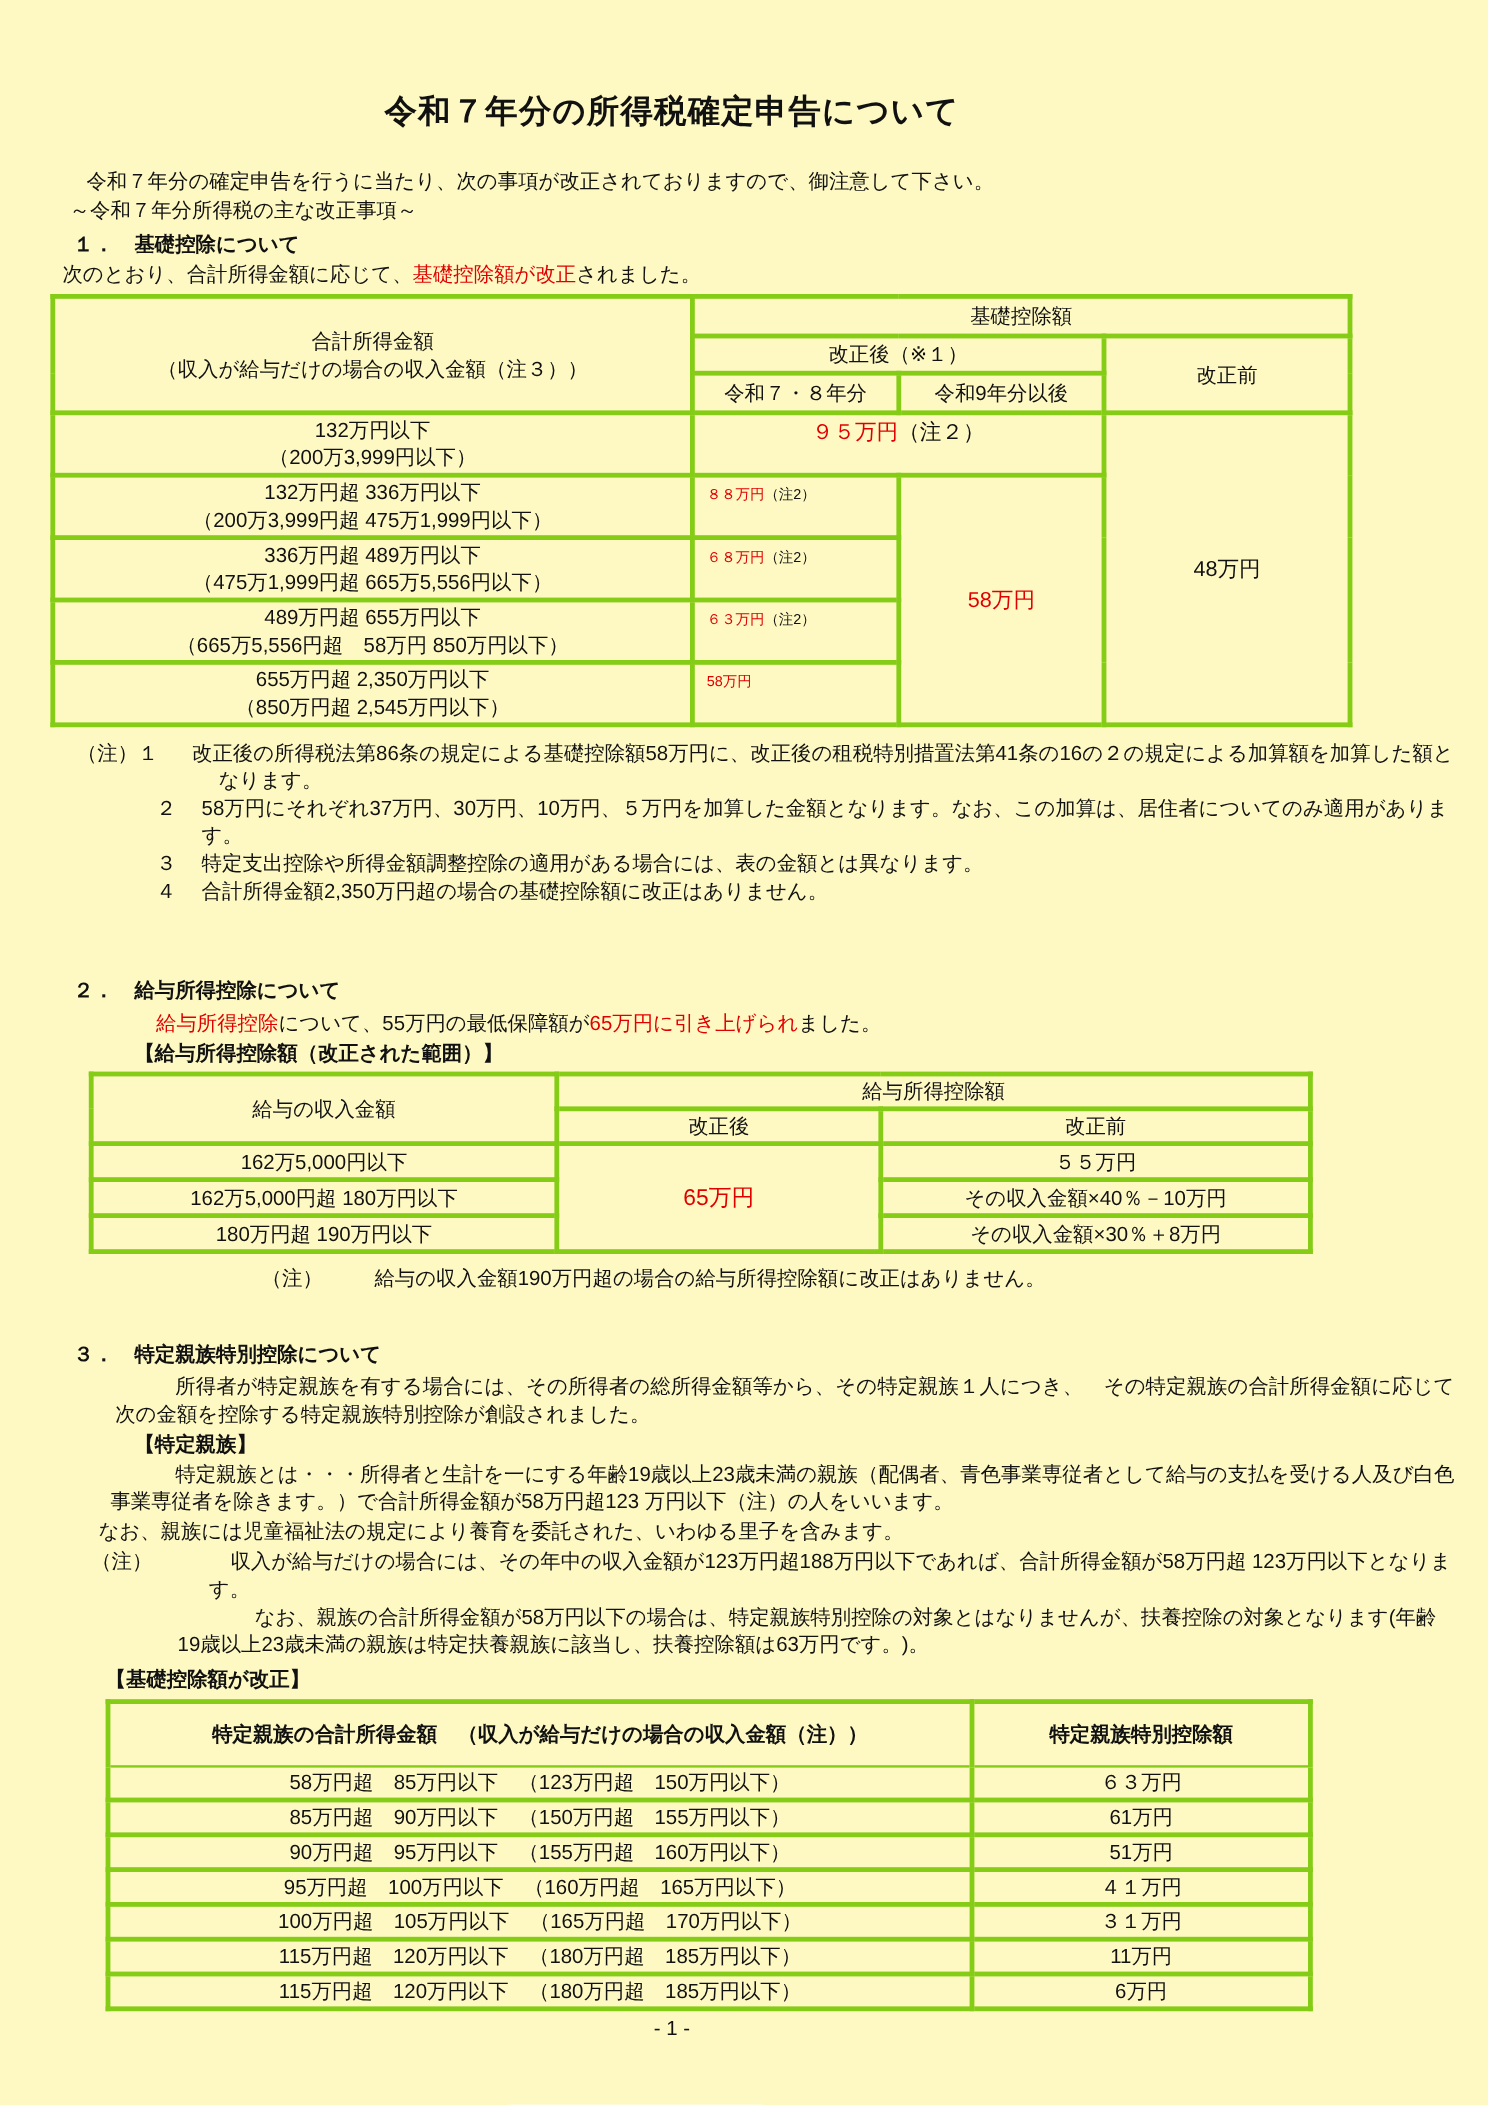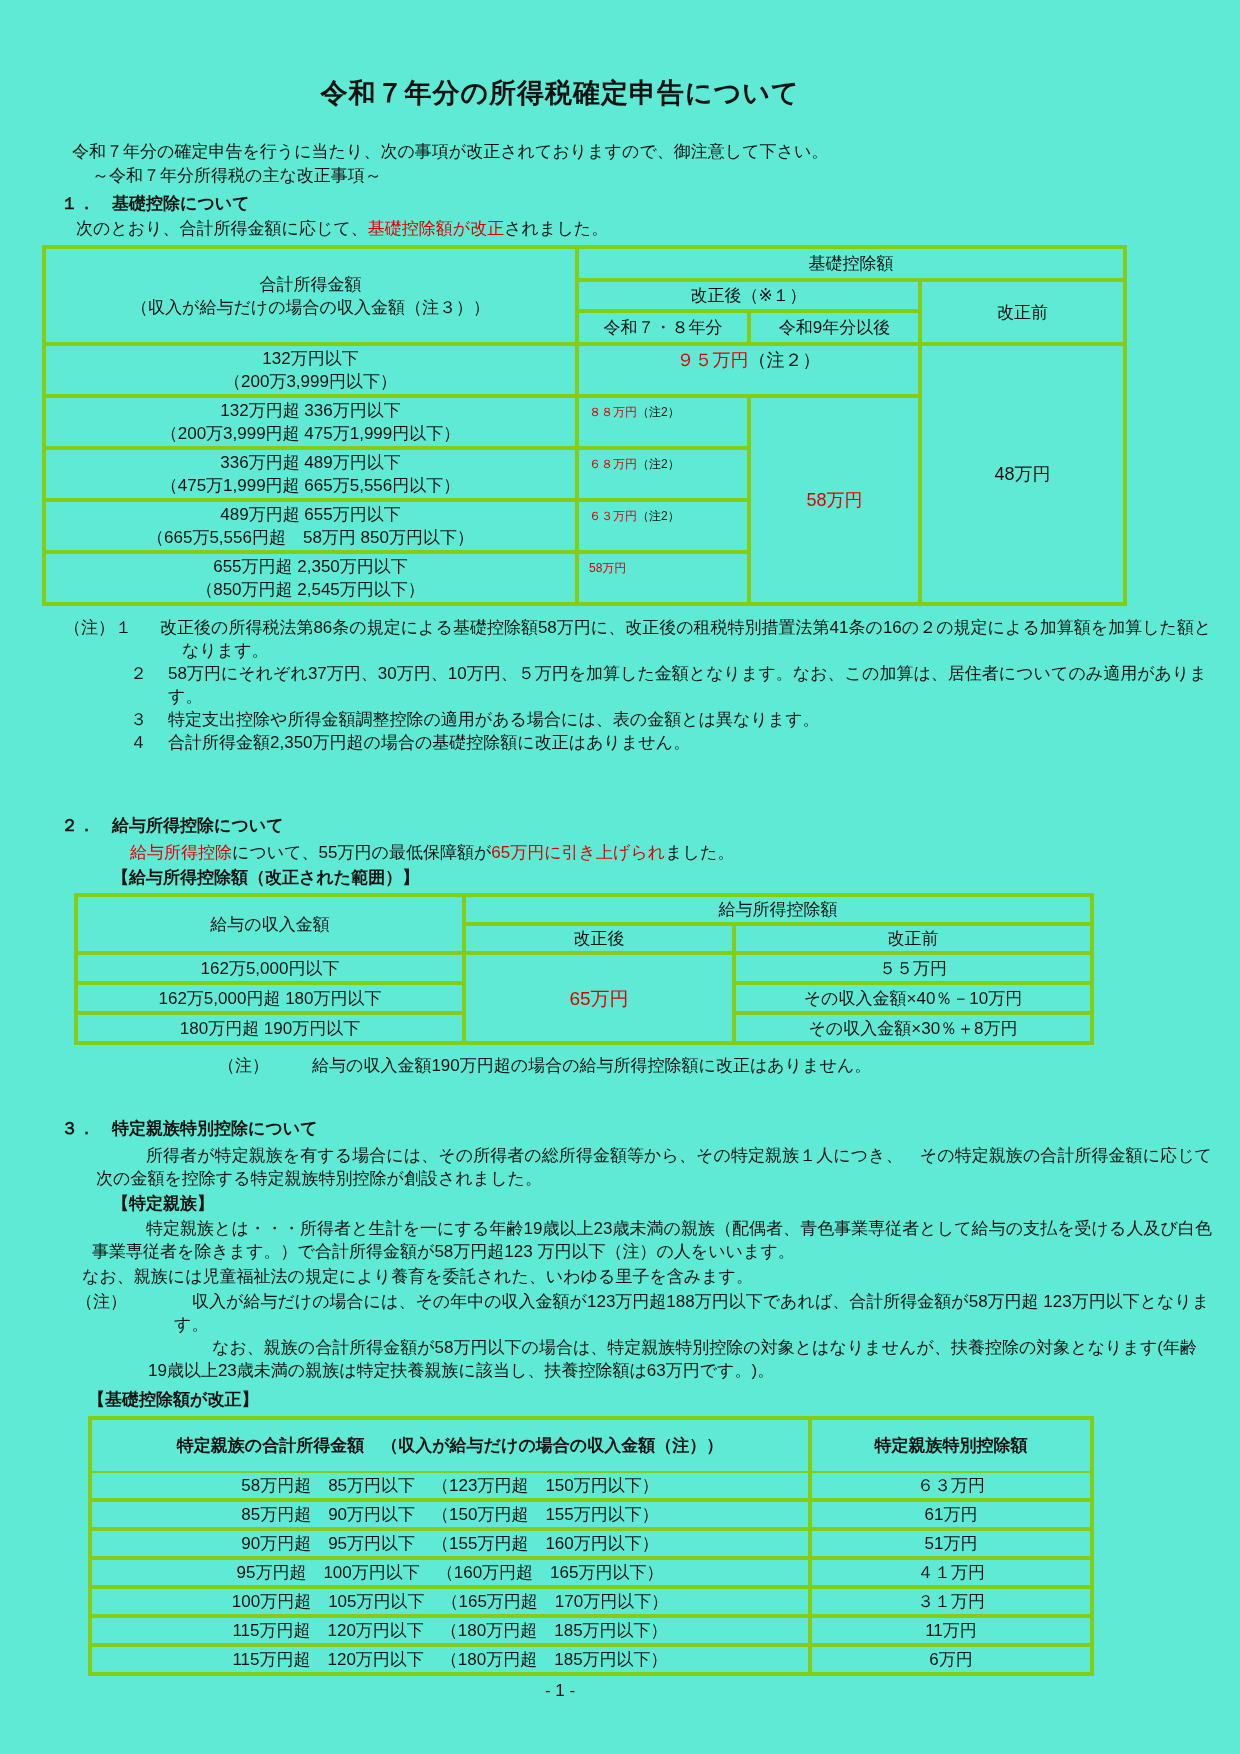--- a/index.html
+++ b/index.html
@@ -1,40 +1,40 @@
 <!DOCTYPE html>
 <html><head>
 <meta charset="utf-8">
 <style>
   html,body { margin:0; padding:0; background:#ffffff; }
   .page {
     position:relative;
     width:1240px; height:1754px;
-    background:#5eead4;
+    background:#fef9c3;
     color:#111;
     font-family:"Liberation Sans","DejaVu Sans",sans-serif;
     font-size:17px;
     line-height:23px;
     overflow:hidden;
   }
   .red { color:#e00000; }
 
   .title {
     width:1120px;
     margin-top:76px;
     text-align:center;
     font-size:27px;
     line-height:34px;
     font-weight:bold;
     letter-spacing:1px;
   }
   .intro   { margin-top:30px; padding-left:72px; padding-right:30px; }
-  .subline { margin-top:1px;  padding-left:92px; }
+  .subline { margin-top:1px;  padding-left:58px; }
   .sec-h   { margin-top:5px;  padding-left:61px; font-weight:bold; }
-  .lead1   { margin-top:2px;  padding-left:76px; }
+  .lead1   { margin-top:2px;  padding-left:52px; }
   .lead2   { margin-top:4px;  padding-left:130px; }
   .tbl-label { font-weight:bold; }
   .label2  { margin-top:2px; padding-left:112px; }
   .label3a { margin-top:2px; padding-left:112px; }
   .label3b { margin-top:6px; padding-left:88px; }
 
   table { border-collapse:collapse; table-layout:fixed; }
   td { border:4px solid #84cc16; padding:1px 4px; }
 
   

